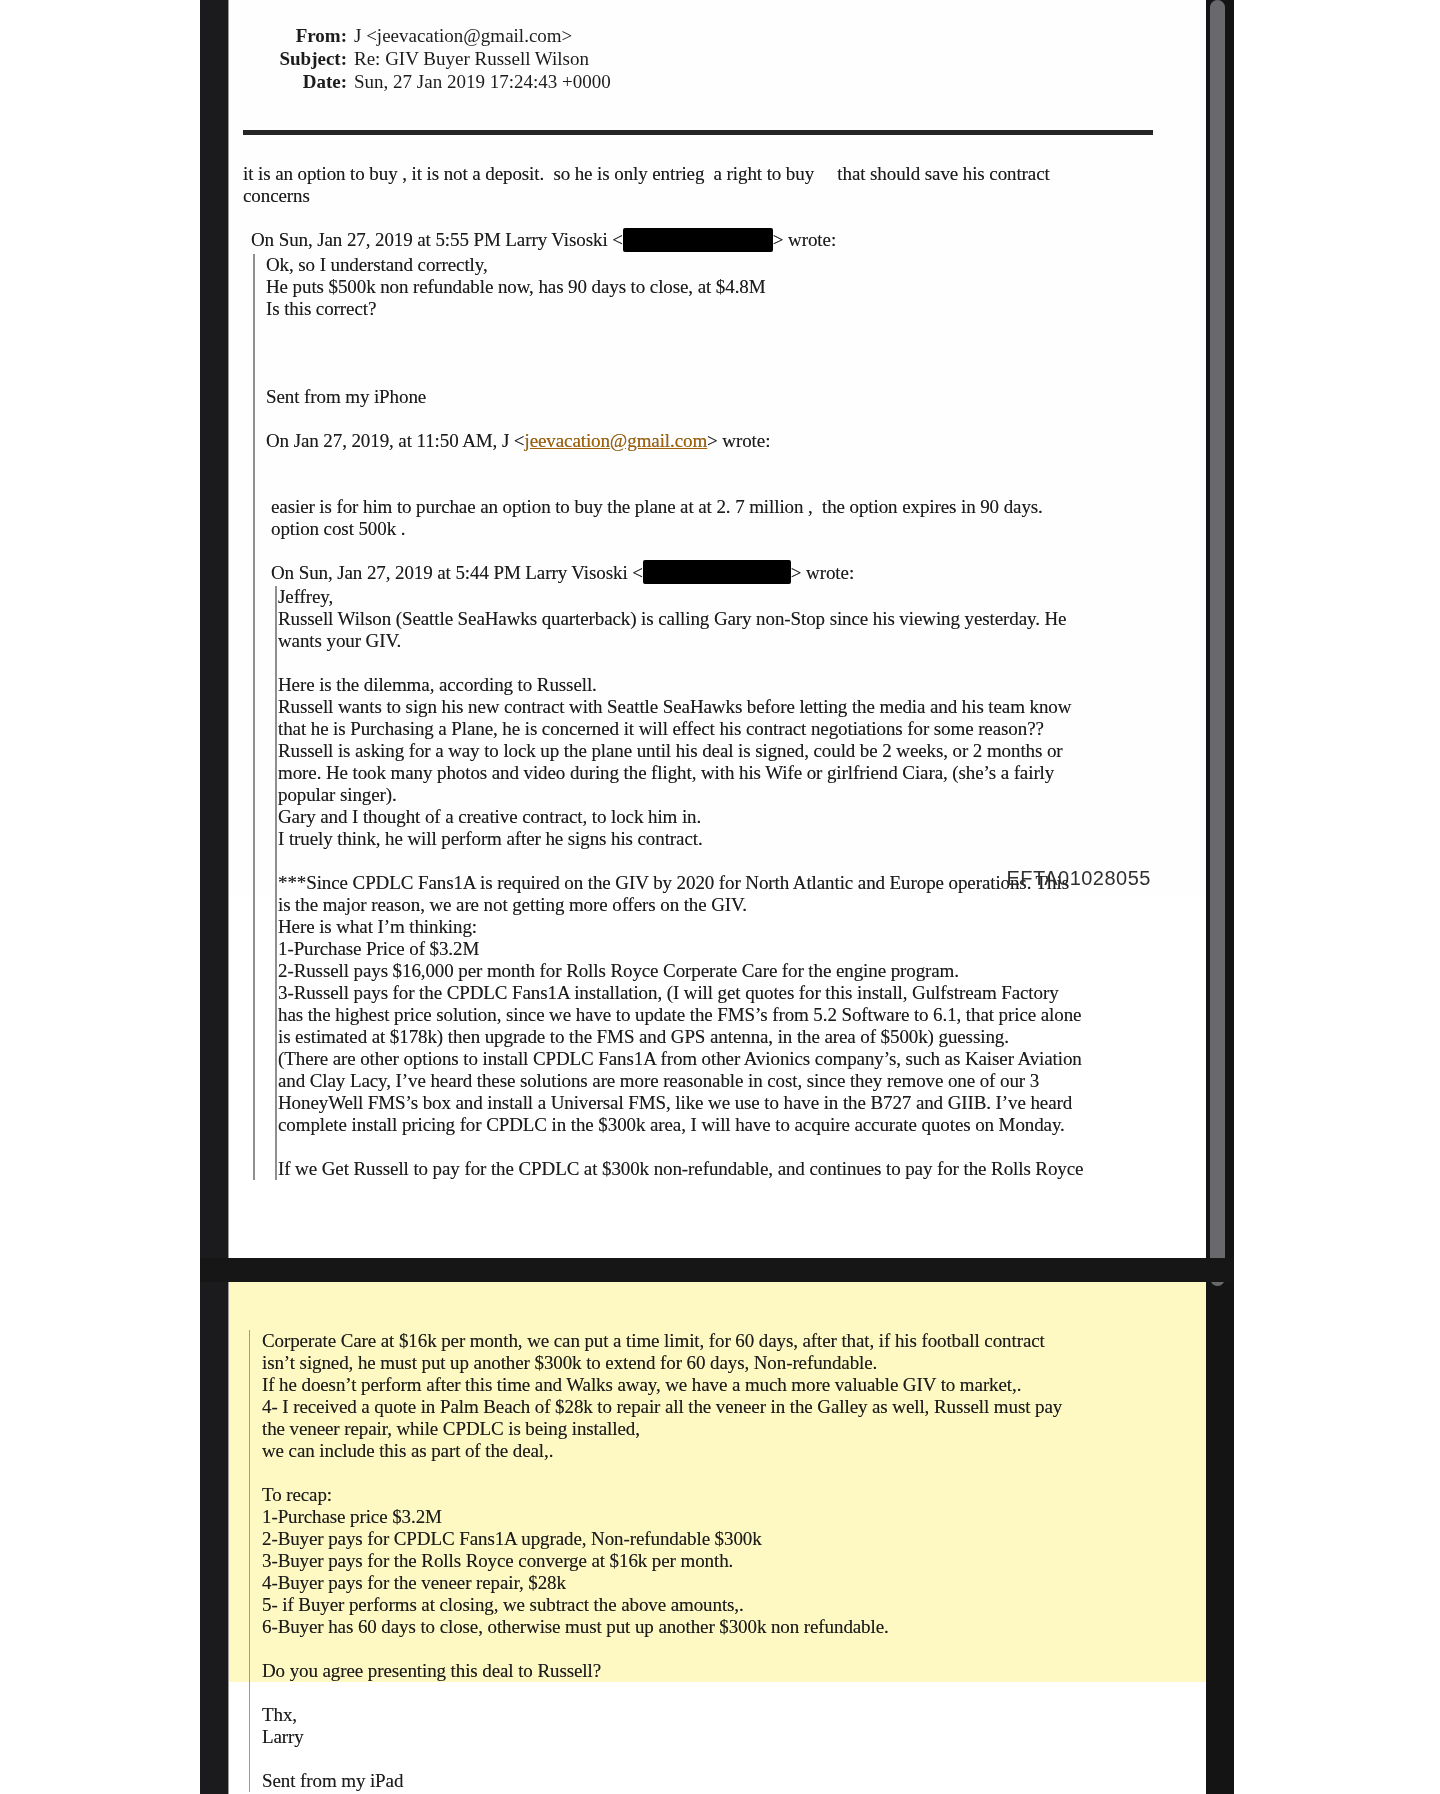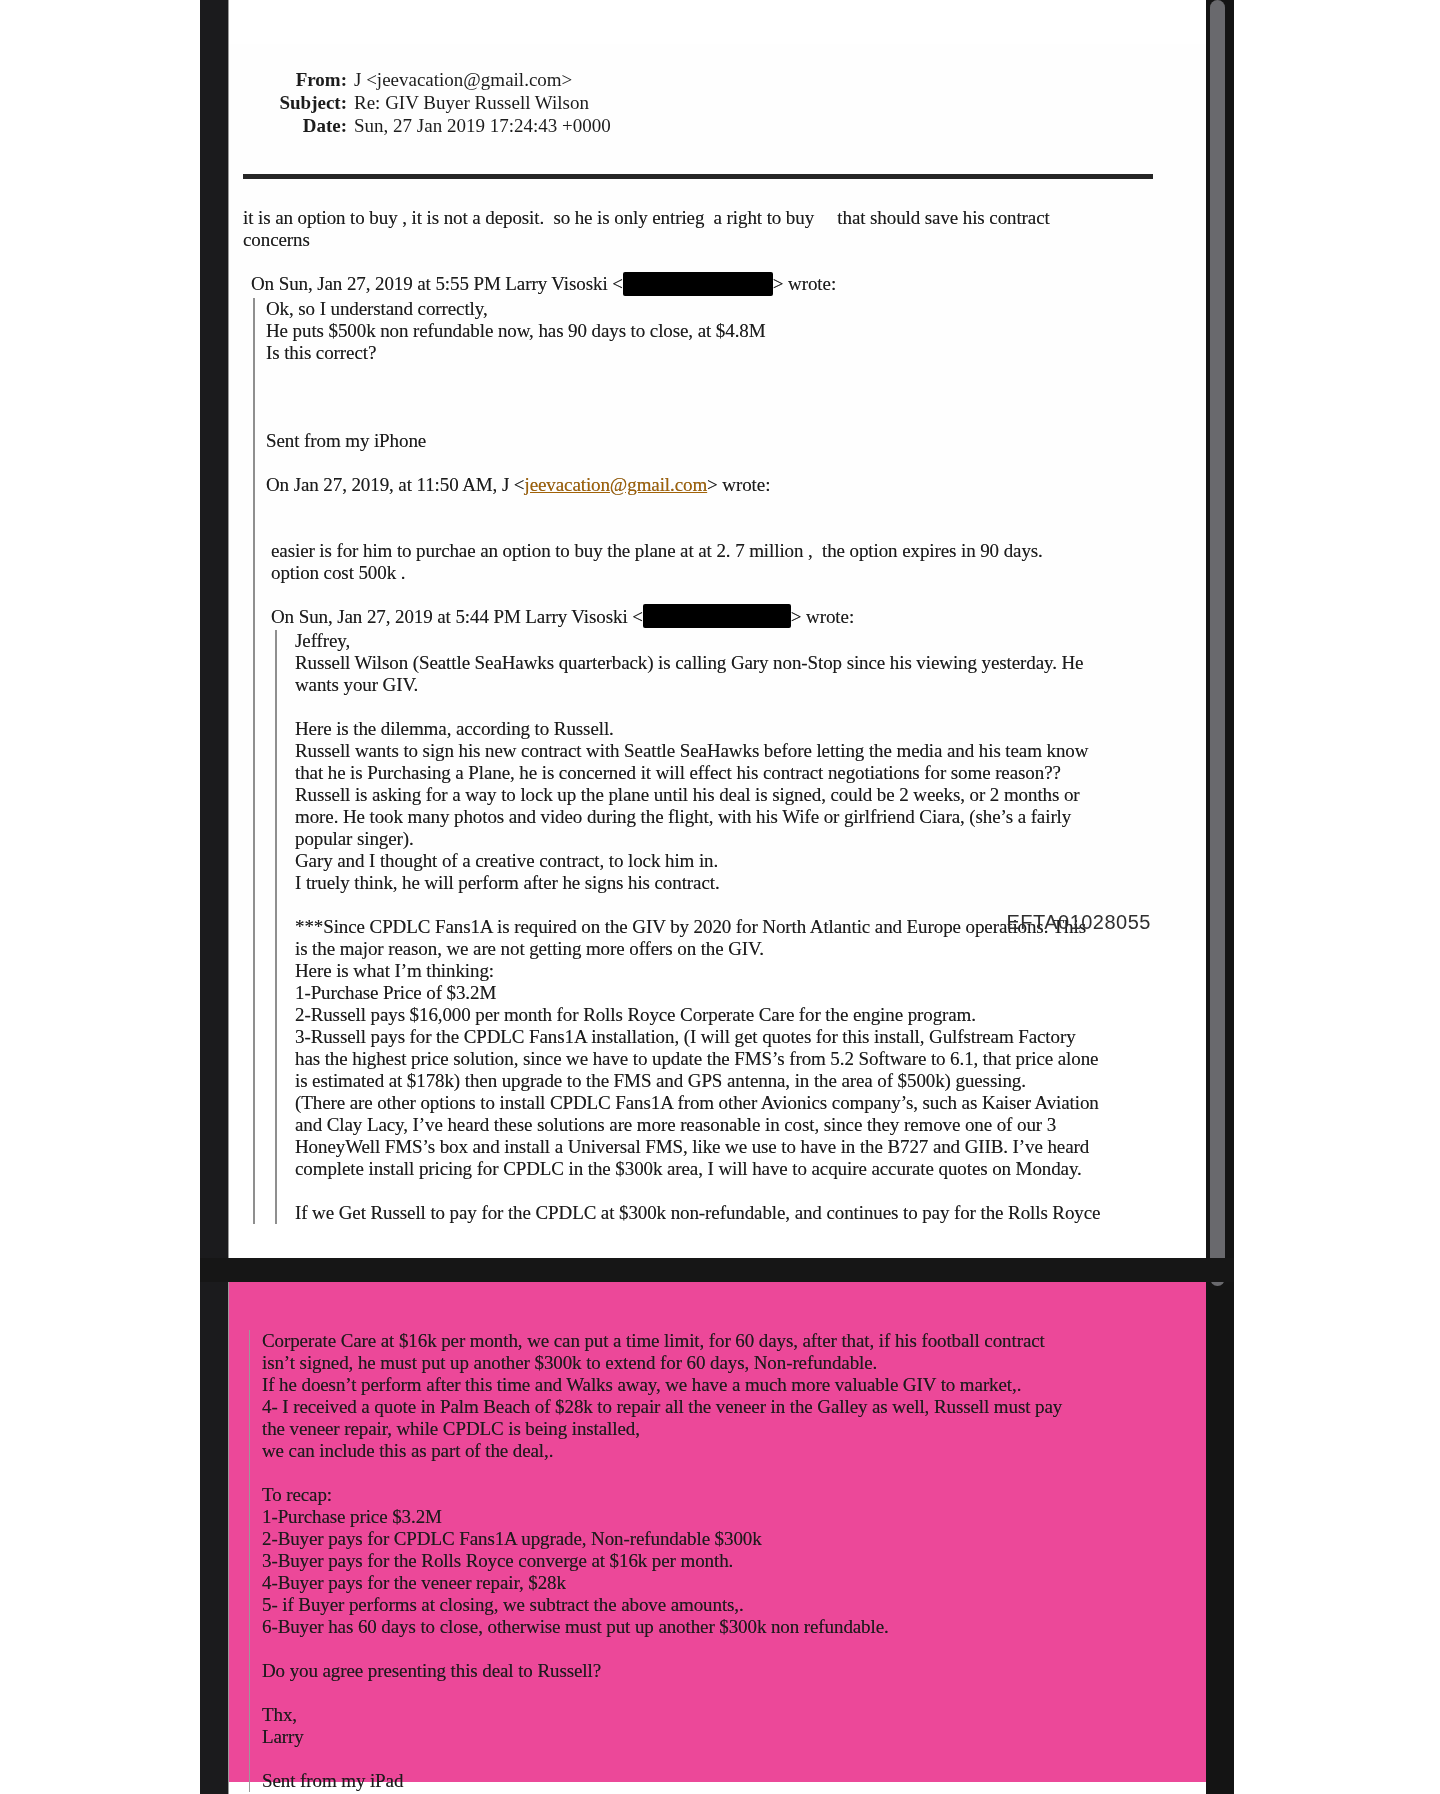--- a/index.html
+++ b/index.html
@@ -13,37 +13,37 @@
   
   .frame-bar{position:absolute;top:0;height:1794px;background:#1b1b1d;}
   .frame-left{left:200px;width:28px;border-right:1px solid #9a9a9a;}
   .frame-right{left:1206px;width:28px;background:#141414;}
   .scroll-thumb{
     position:absolute;left:1210px;top:0;width:15px;height:1286px;
     background:#69696d;border-radius:8px;
   }
   .page-separator{position:absolute;left:200px;top:1258px;width:1034px;height:24px;background:#161616;}
   .page{position:absolute;left:229px;width:977px;background:#fefefe;}
-  .page1{top:0;height:896px;margin-top:44px;}
-  .page2{top:1282px;height:500px;background:#ec4899;}
+  .page1{top:0;height:896px;}
+  .page2{top:1282px;height:400px;background:#fef9c3;}
 
   
   .hdr{margin:24px 0 0 14px;font-size:19px;line-height:23px;}
   .hdr-row{display:flex;}
   .hdr-label{width:104px;text-align:right;font-weight:bold;flex:none;}
   .hdr-value{margin-left:7px;white-space:pre;}
   .hdr-rule{margin:37px 0 0 14px;width:910px;height:5px;background:#262626;}
 
   
   .body1{margin:28px 18px 0 14px;font-size:19px;line-height:22px;letter-spacing:-0.1px;}
   .line{min-height:22px;white-space:pre-wrap;text-shadow:0 0 0.5px rgba(0,0,0,0.45);}
   .attr{margin-left:8px;}
   .bq{border-left:2px solid #8f8f8f;margin-left:10px;padding-left:11px;}
   .sub{margin-left:5px;}
-  .bq2{border-left:2px solid #8f8f8f;margin-left:4px;padding-left:18px;}
+  .bq2{border-left:2px solid #8f8f8f;margin-left:4px;padding-left:1px;}
 
   .redact{
     display:inline-block;background:#000000;border-radius:2px;
     vertical-align:middle;transform:translateY(-2px);
   }
   .redact-hdr{width:168px;height:21px;}
   .redact-a{width:150px;height:24px;}
   .redact-b{width:148px;height:24px;}
   .email-link{color:#a16207;text-decoration:underline;cursor:pointer;}
 

